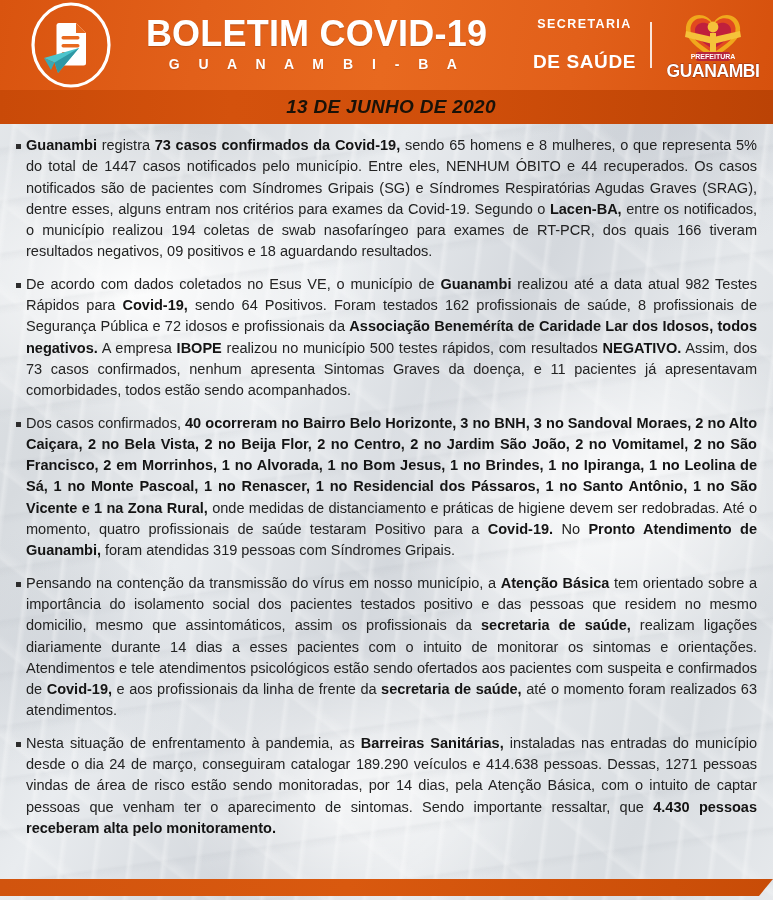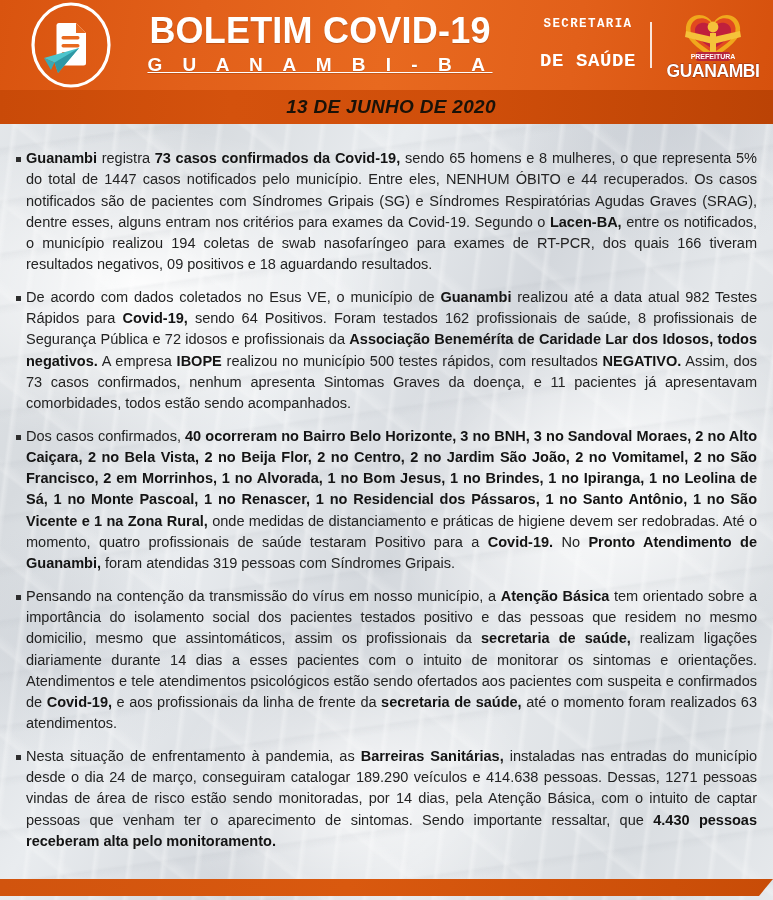--- a/index.html
+++ b/index.html
@@ -77,42 +77,40 @@
     font-size: 36px;
     font-weight: 700;
     letter-spacing: 0.2px;
     line-height: 1.02;
     white-space: nowrap;
     text-shadow: 0 1px 1px rgba(0,0,0,0.18);
   }
 
   .bulletin-subtitle {
     color: #ffffff;
-    font-size: 19px;
+    font-size: 14px;
     font-weight: 700;
     letter-spacing: 7.5px;
     line-height: 1.25;
     margin-top: 3px;
     white-space: nowrap;
     text-shadow: 0 1px 1px rgba(0,0,0,0.15);
-    text-decoration: underline;
   }
 
   .header-right {
     display: flex;
     align-items: center;
     flex: 0 0 auto;
     padding-right: 12px;
   }
 
   .secretaria-block {
     text-align: center;
     color: #ffffff;
     padding-right: 14px;
-    font-family: Liberation Mono, monospace;
   }
   .secretaria-line1 {
     font-size: 12.5px;
     font-weight: 700;
     letter-spacing: 1.4px;
     line-height: 1.2;
   }
   .secretaria-line2 {
     font-size: 19px;
     font-weight: 700;
@@ -154,21 +152,21 @@
     font-weight: 700;
     font-style: italic;
     letter-spacing: 0.3px;
     white-space: nowrap;
     margin-left: 9px;
   }
 
   
   .content {
     position: relative;
-    padding: 24px 16px 0 10px;
+    padding: 11px 16px 0 10px;
   }
 
   .bullet-para {
     position: relative;
     display: flex;
     align-items: flex-start;
     margin-bottom: 11px;
   }
 
   .bullet-marker {

